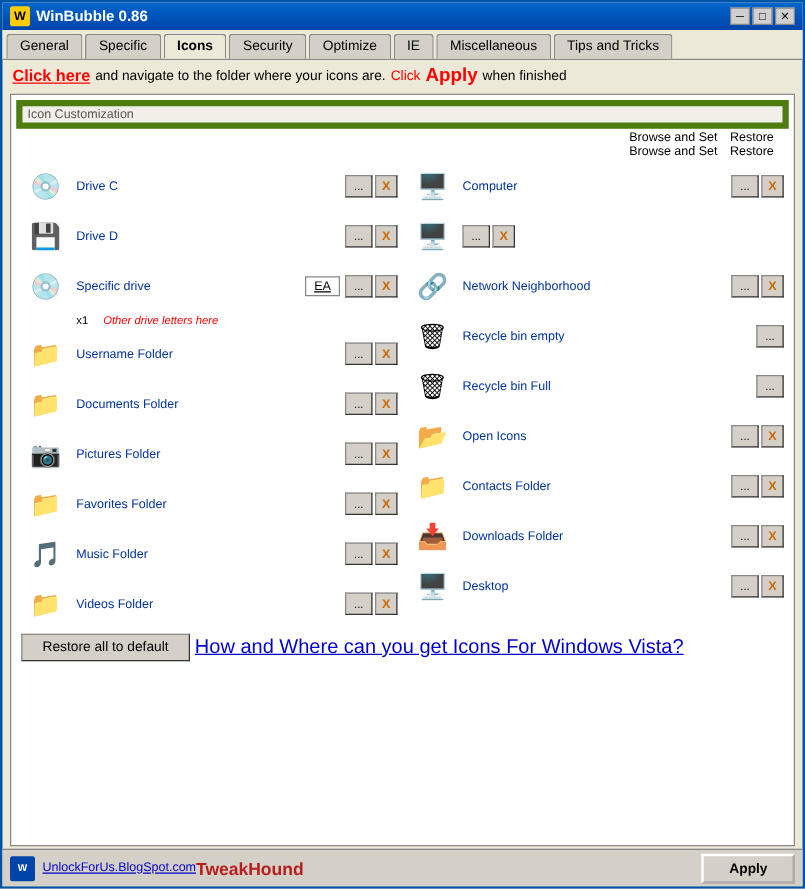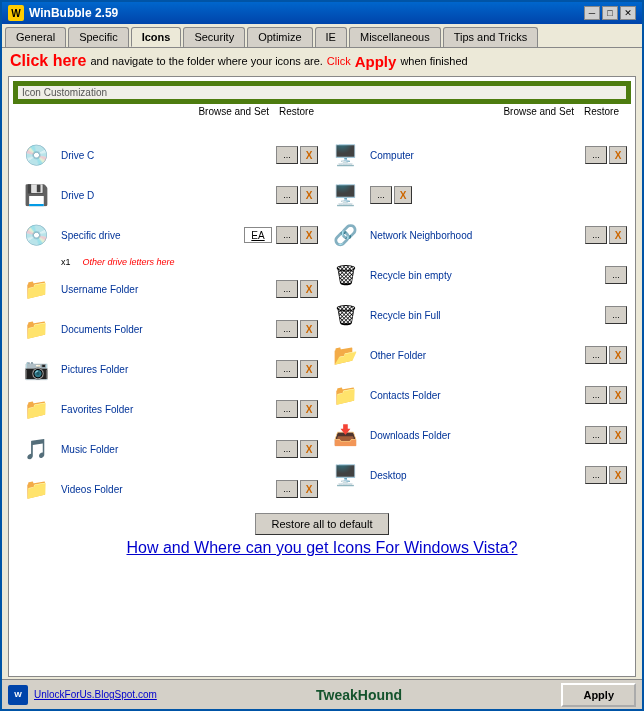--- a/index.html
+++ b/index.html
@@ -85,21 +85,22 @@
       z-index: 1;
     }
     .instruction-bar {
       padding: 4px 8px;
       font-size: 11px;
       color: #000;
     }
     .instruction-bar .click-here {
       color: red;
       font-weight: bold;
-      font-size: 16px;
+      font-size: 13px;
+      text-decoration: underline;
     }
     .apply-text {
       color: red;
       font-weight: bold;
       font-size: 15px;
     }
     .icon-customization {
       margin: 2px 6px;
       border: 1px solid #888;
       background: white;
@@ -165,21 +166,20 @@
       align-items: center;
       justify-content: center;
       color: #cc6600;
     }
     .btn-row {
       display: flex;
       gap: 2px;
     }
     .bottom-area {
       display: flex;
-      flex-direction: column;
       align-items: center;
       padding: 4px;
       gap: 4px;
     }
     .restore-all-btn {
       padding: 4px 16px;
       background: #d4d0c8;
       border: 1px outset #888;
       font-size: 11px;
       cursor: pointer;
@@ -218,23 +218,23 @@
     }
     .status-link {
       font-size: 10px;
       color: #0000cc;
       text-decoration: underline;
       cursor: pointer;
     }
     .status-title {
       font-size: 14px;
       font-weight: bold;
-      color: #14532d;
+      color: #b91c1c;
       flex: 1;
-      text-align: center;
+      text-align: left;
     }
     .apply-btn {
       padding: 4px 20px;
       background: #d4d0c8;
       border: 2px outset #fff;
       font-size: 11px;
       font-weight: bold;
       cursor: pointer;
     }
     .two-col {
@@ -264,21 +264,21 @@
     }
   </style>
 </head>
 <body>
 
 <div class="window">
 
   <div class="title-bar">
     <div class="title-bar-left">
       <div class="title-icon">W</div>
-      <span>WinBubble 2.59</span>
+      <span>WinBubble 0.86</span>
     </div>
     <div class="title-controls">
       <button class="title-btn">─</button>
       <button class="title-btn">□</button>
       <button class="title-btn">✕</button>
     </div>
   </div>
 
   <div class="tab-bar">
     <div class="tab">General</div>
@@ -297,21 +297,21 @@
       <span> and navigate to the folder where your icons are.</span>
       <span style="color:red; font-size:11px;">Click</span>
       <span class="apply-text">Apply</span>
       <span> when finished</span>
     </span>
   </div>
 
   <div class="icon-customization">
     <div class="ic-title ic-group-title">Icon Customization</div>
 
-    <div style="display:flex; padding: 0 4px; margin-bottom:18px;">
+    <div style="display:flex; padding: 0 4px; margin-bottom:2px;flex-direction:column;">
       <div style="flex:1; display:flex; justify-content:flex-end; align-items:center; gap:10px; padding-right:8px;">
         <span style="font-size:10px;">Browse and Set</span>
         <span style="font-size:10px;">Restore</span>
       </div>
       <div style="flex:1; display:flex; justify-content:flex-end; align-items:center; gap:10px; padding-right:8px;">
         <span style="font-size:10px;">Browse and Set</span>
         <span style="font-size:10px;">Restore</span>
       </div>
     </div>
 
@@ -449,21 +449,21 @@
         <div class="icon-row">
           <div class="icon-thumb">🗑</div>
           <span class="icon-label">Recycle bin Full</span>
           <div class="btn-row">
             <button class="btn-browse">...</button>
           </div>
         </div>
 
         <div class="icon-row">
           <div class="icon-thumb">📂</div>
-          <span class="icon-label">Other Folder</span>
+          <span class="icon-label">Open Icons</span>
           <div class="btn-row">
             <button class="btn-browse">...</button>
             <button class="btn-x">X</button>
           </div>
         </div>
 
         <div class="icon-row">
           <div class="icon-thumb">📁</div>
           <span class="icon-label">Contacts Folder</span>
           <div class="btn-row">

